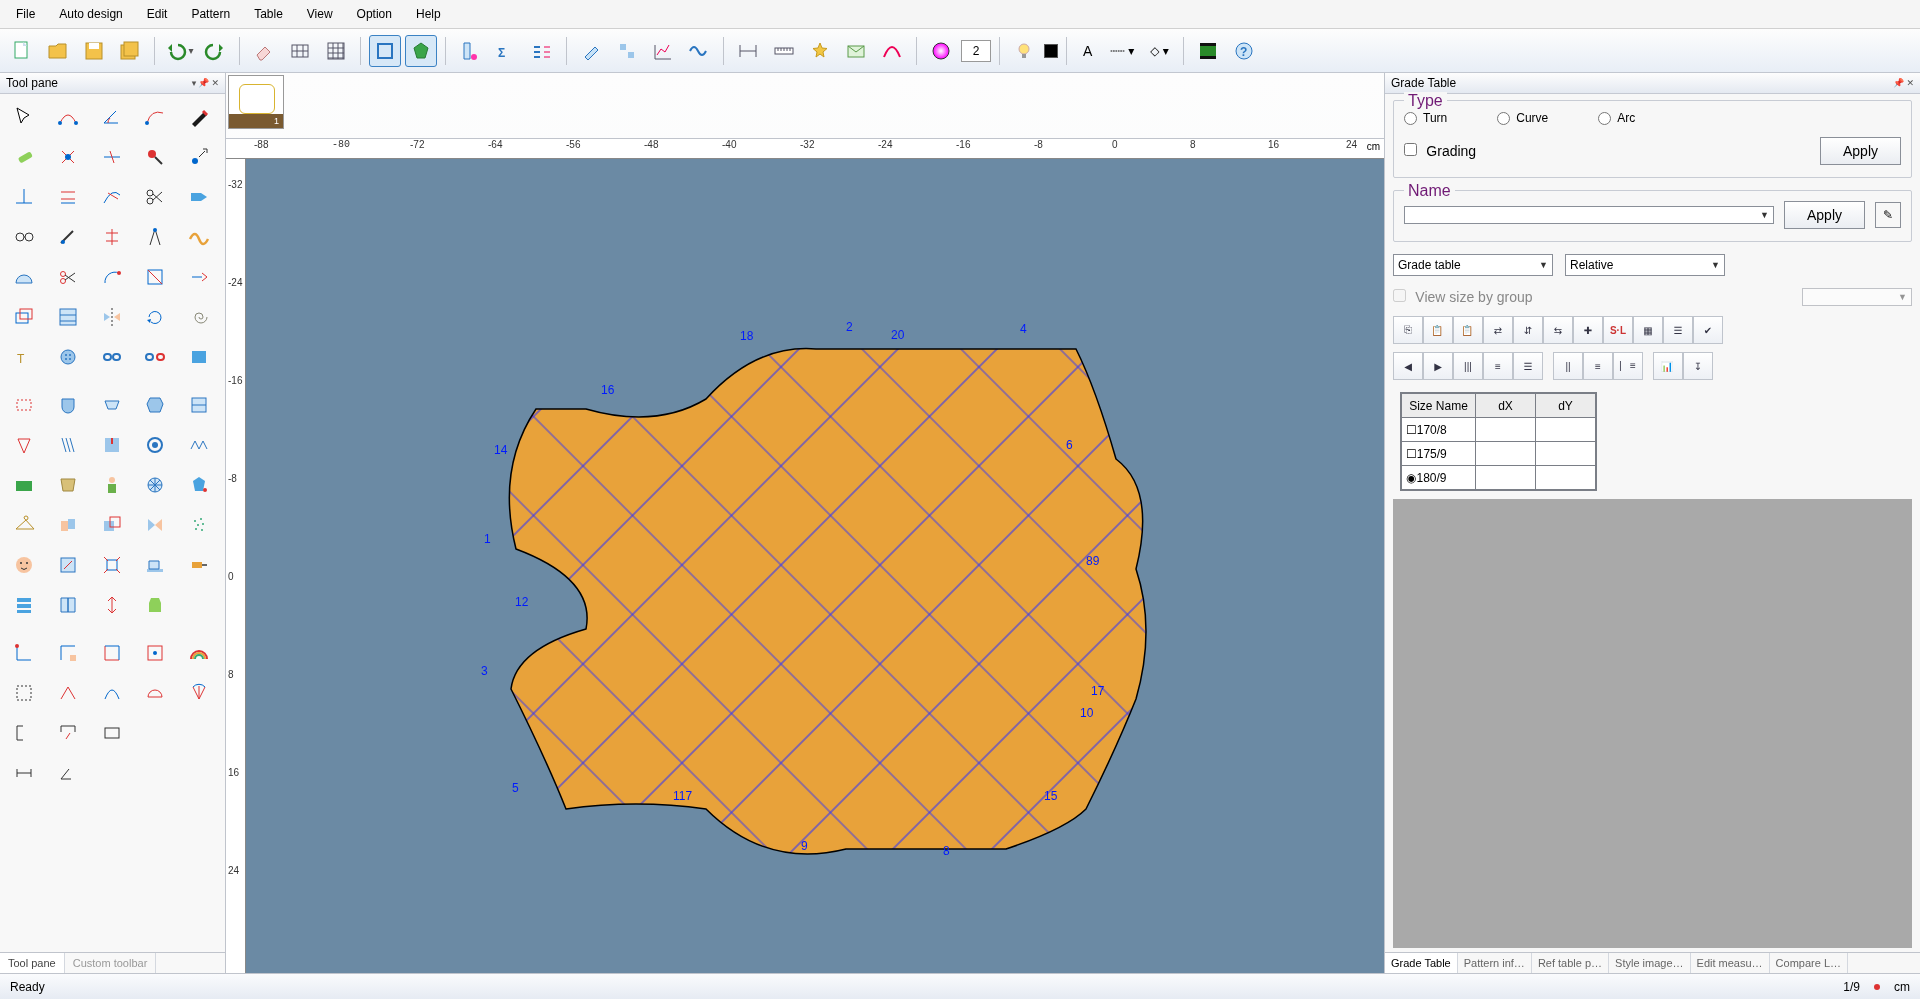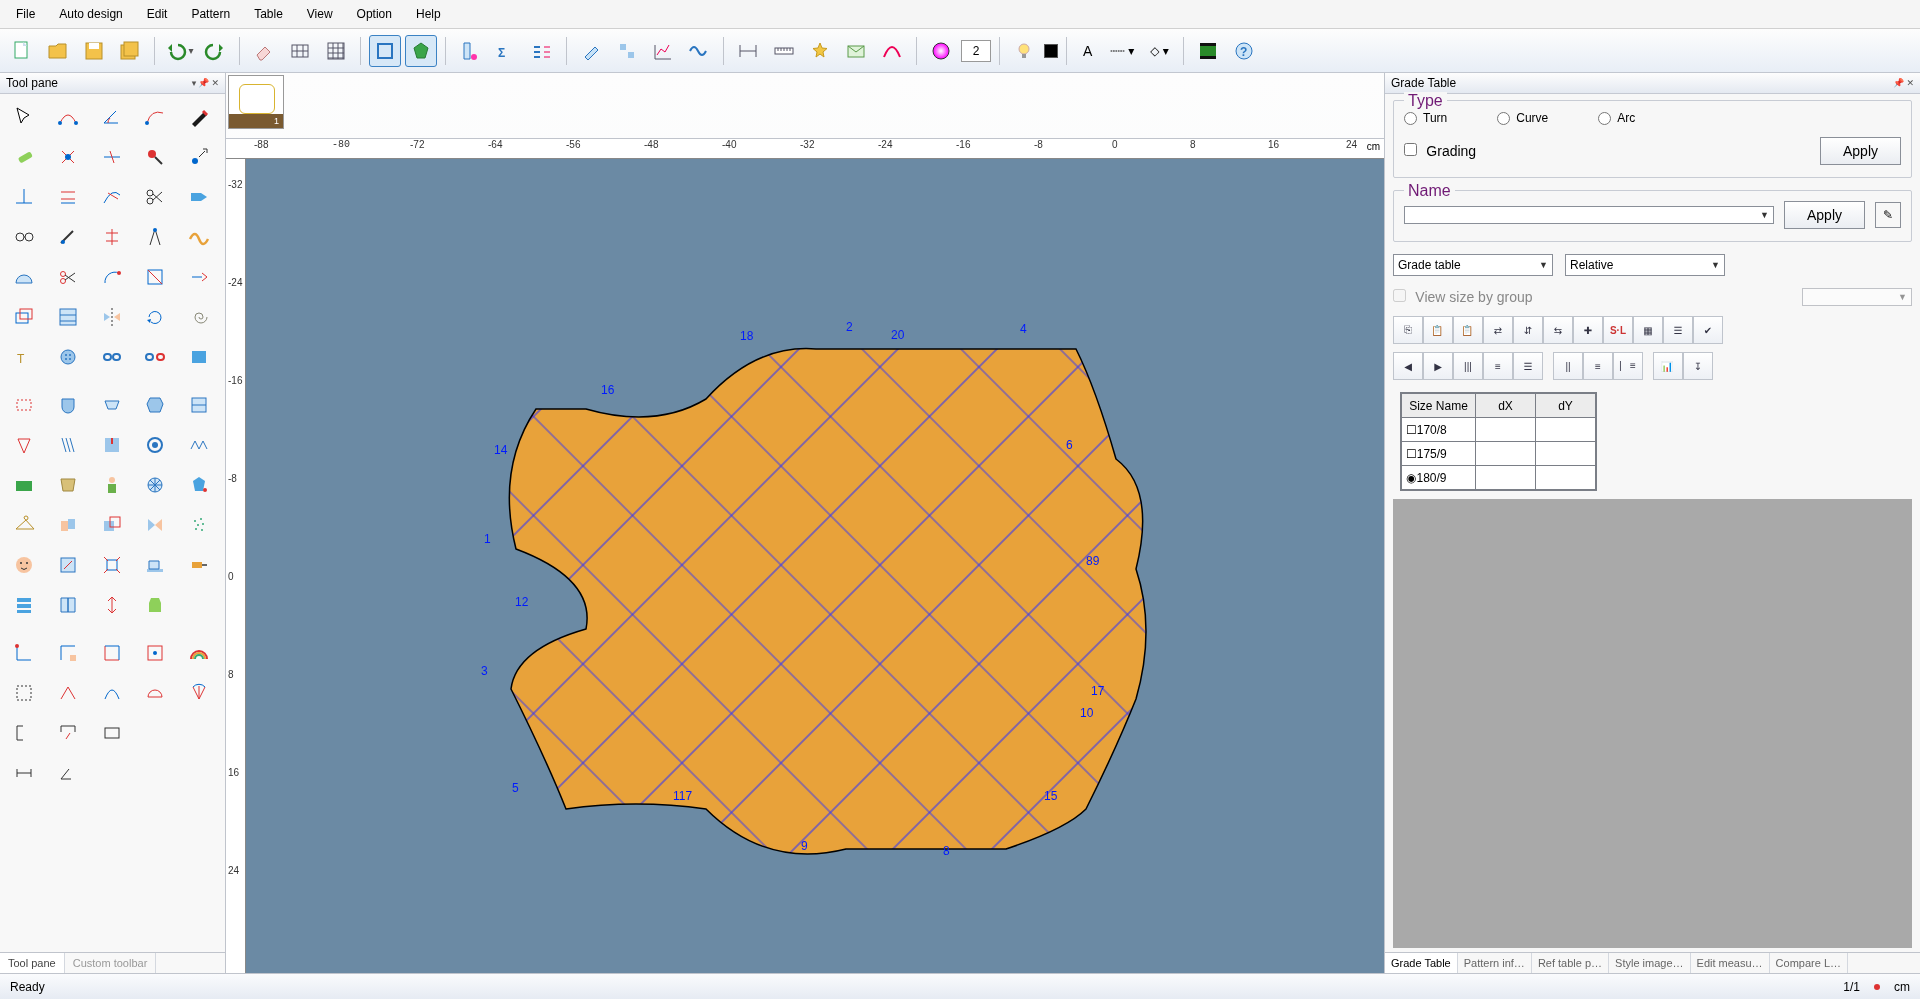--- a/index.html
+++ b/index.html
@@ -1009,17 +1009,17 @@
       <span>Edit measu…</span>
       <span>Compare L…</span>
     </div>
   </div>
 
 </div>
 
 <div class="status">
   <span>Ready</span>
   <div class="right">
-    <span>1/1</span>
+    <span>1/9</span>
     <span class="reddot"></span>
     <span>cm</span>
   </div>
 </div>
 
 </body></html>

